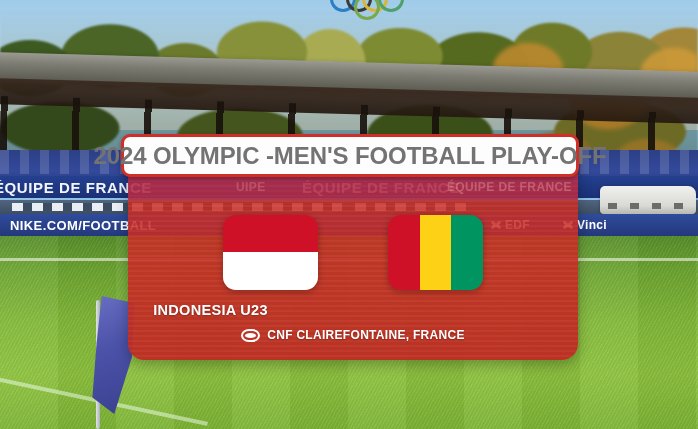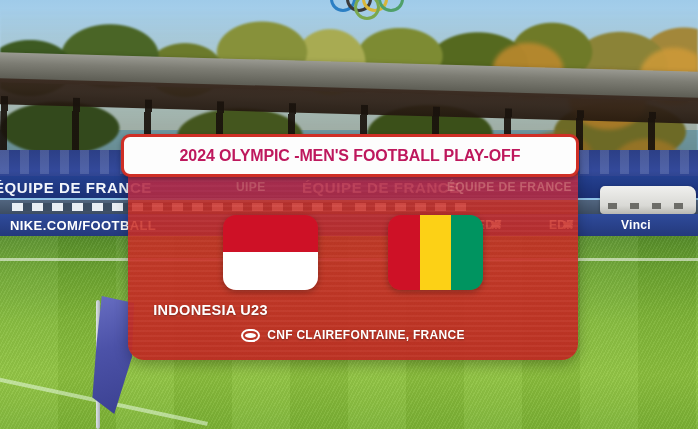--- a/index.html
+++ b/index.html
@@ -90,21 +90,21 @@
         background:repeating-linear-gradient(90deg,#6d6d68 0px,#6d6d68 9px,
           rgba(0,0,0,0) 9px,rgba(0,0,0,0) 22px);}
 
   
   .adboard{position:absolute;left:0;top:214px;width:698px;height:22px;
         background:linear-gradient(180deg,#2f4b9b 0%,#24397c 100%);
         display:flex;align-items:center;overflow:hidden;}
   .ad-nike{color:#fff;font-weight:800;font-size:13px;letter-spacing:.4px;
         margin-left:10px;white-space:nowrap;}
   .ad-edf{position:absolute;top:214px;height:22px;display:flex;align-items:center;
-        color:#fff;font-weight:800;font-size:12px;letter-spacing:.3px;gap:44px;}
+        color:#fff;font-weight:800;font-size:12px;letter-spacing:.3px;}
   .edf-logo{width:11px;height:11px;margin-right:4px;position:relative;}
   .edf-logo:before,.edf-logo:after{content:"";position:absolute;left:50%;top:50%;
         width:11px;height:3px;background:#fff;border-radius:2px;
         transform:translate(-50%,-50%) rotate(35deg);}
   .edf-logo:after{transform:translate(-50%,-50%) rotate(-35deg);}
 
   
   .pitch{position:absolute;left:0;top:236px;width:698px;height:193px;
         background:linear-gradient(180deg,#59912c 0%,#6fa832 18%,#84bb3a 45%,#8ec33e 72%,#7fb636 100%);}
   .pitch-tex{position:absolute;left:0;top:236px;width:698px;height:193px;
@@ -149,21 +149,21 @@
   .card-tex{position:absolute;inset:0;border-radius:16px;
         background:repeating-linear-gradient(180deg,
           rgba(255,255,255,.035) 0px,rgba(255,255,255,.035) 2px,
           rgba(0,0,0,.02) 2px,rgba(0,0,0,.02) 5px);}
 
   
   .banner{position:absolute;left:-7px;top:-16px;width:452px;height:37px;
         background:#fdfdfd;border:3px solid #cf2f26;border-radius:9px;
         display:flex;align-items:center;justify-content:center;
         box-shadow:0 2px 5px rgba(0,0,0,.3);}
-  .banner-txt{color:#be185d;font-weight:800;font-size:16px;letter-spacing:-.1px;
+  .banner-txt{color:#737373;font-weight:800;font-size:24px;letter-spacing:-.1px;
         white-space:nowrap;}
 
   .date{position:absolute;left:0;right:0;top:30px;text-align:center;
         color:#fff;font-weight:800;font-size:14.5px;letter-spacing:.2px;
         text-shadow:0 1px 2px rgba(0,0,0,.3);}
 
   .row{position:absolute;left:0;right:0;top:52px;height:100px;
        display:flex;align-items:center;justify-content:center;}
 
   .side{width:165px;display:flex;flex-direction:column;align-items:center;}

